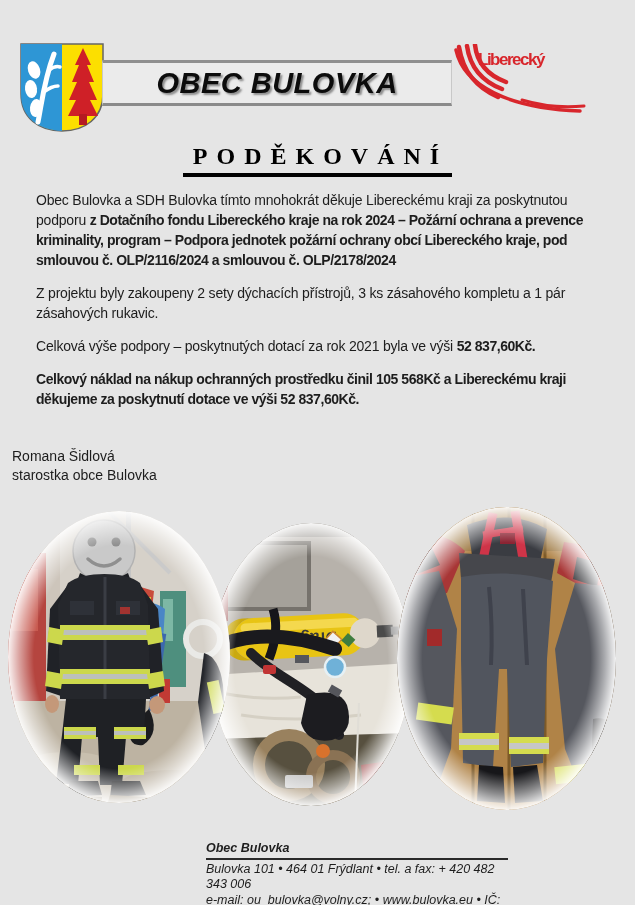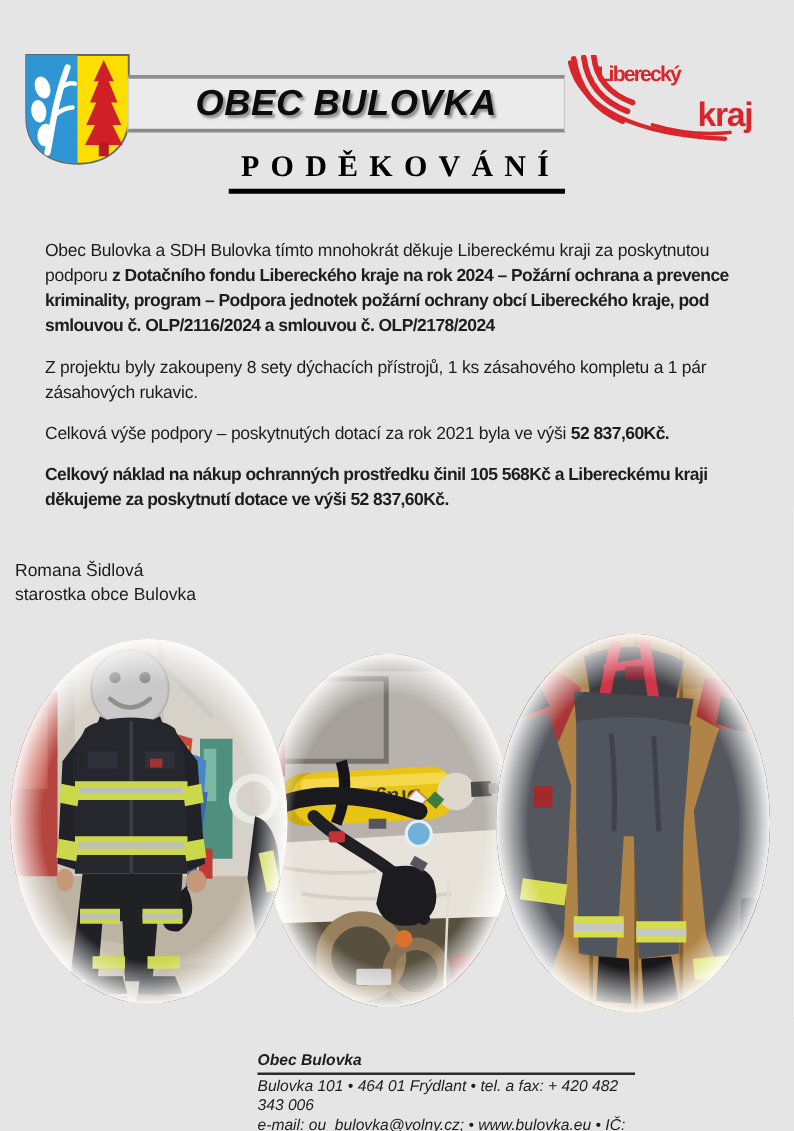--- a/index.html
+++ b/index.html
@@ -15,21 +15,21 @@
   .banner span{font-size:29px;font-weight:bold;font-style:italic;letter-spacing:.5px;
           color:#0c0c0c;text-shadow:2px 2px 2px rgba(110,110,110,.75);}
   .lk-logo{position:absolute;left:452px;top:44px;width:170px;height:84px;}
   .lk-logo svg{position:absolute;left:0;top:0;}
   .lk-l1{position:absolute;left:26px;top:6px;font-size:17px;font-weight:bold;
          letter-spacing:-1.5px;color:#d8262c;}
   .lk-l2{position:absolute;left:0;top:33px;width:150px;text-align:right;font-size:27px;
          font-weight:bold;letter-spacing:-1px;color:#d8262c;}
 
   
-  .title-wrap{position:absolute;left:0;top:121px;width:635px;text-align:center;}
+  .title-wrap{position:absolute;left:0;top:143px;width:635px;text-align:center;}
   .title-wrap span{display:inline-block;font-family:"Liberation Serif",serif;
          font-weight:bold;font-size:24px;letter-spacing:9px;color:#000;
          border-bottom:4px solid #000;padding:0 4px 3px 10px;}
 
   
   .bodytext{position:absolute;left:36px;top:190px;width:585px;font-size:14px;
             line-height:20px;letter-spacing:-.2px;color:#1d1d1d;}
   .bodytext p{margin:0 0 13px 0;}
   .bd{font-weight:bold;letter-spacing:-.45px;}
 
@@ -83,30 +83,29 @@
     <svg viewBox="0 0 170 84" width="170" height="84">
       <g fill="none" stroke="#d8262c" stroke-linecap="round">
         <path d="M7,3 C11,27 23,43 46,53" stroke-width="4.5"></path>
         <path d="M15,2 C18,23 29,37 50,45" stroke-width="4.5"></path>
         <path d="M23,1 C25,19 35,31 54,38" stroke-width="4.5"></path>
         <path d="M4,6 C12,42 56,64 128,67" stroke-width="3.5"></path>
         <path d="M70,56 C90,62 112,64 132,62" stroke-width="3"></path>
       </g>
     </svg>
     <span class="lk-l1">Liberecký</span>
-    <span class="lk-l2">kraj</span>
   </div>
 
   <div class="title-wrap">
     <span>PODĚKOVÁNÍ</span>
   </div>
 
   <div class="bodytext">
     <p><span>Obec Bulovka  a SDH Bulovka tímto mnohokrát děkuje Libereckému kraji za poskytnutou podporu </span><span class="bd">z Dotačního fondu Libereckého kraje na rok 2024 – Požární ochrana a prevence kriminality, program – Podpora jednotek požární ochrany obcí Libereckého kraje,  pod smlouvou č. OLP/2116/2024 a smlouvou č. OLP/2178/2024</span></p>
-    <p>Z projektu byly zakoupeny 8 sety dýchacích přístrojů, 1 ks zásahového kompletu a 1 pár zásahových rukavic.</p>
+    <p>Z projektu byly zakoupeny 2 sety dýchacích přístrojů, 3 ks zásahového kompletu a 1 pár zásahových rukavic.</p>
     <p><span>Celková výše podpory – poskytnutých dotací za rok 2021 byla ve výši </span><span class="bd">52 837,60Kč.</span></p>
     <p class="bd">Celkový náklad na nákup ochranných prostředku činil 105 568Kč a Libereckému kraji děkujeme za poskytnutí dotace ve výši  52 837,60Kč.</p>
   </div>
 
   <div class="sig sig-left">
     <div>Romana Šidlová</div>
     <div>starostka obce Bulovka</div>
   </div>
 
   <div class="photos">

